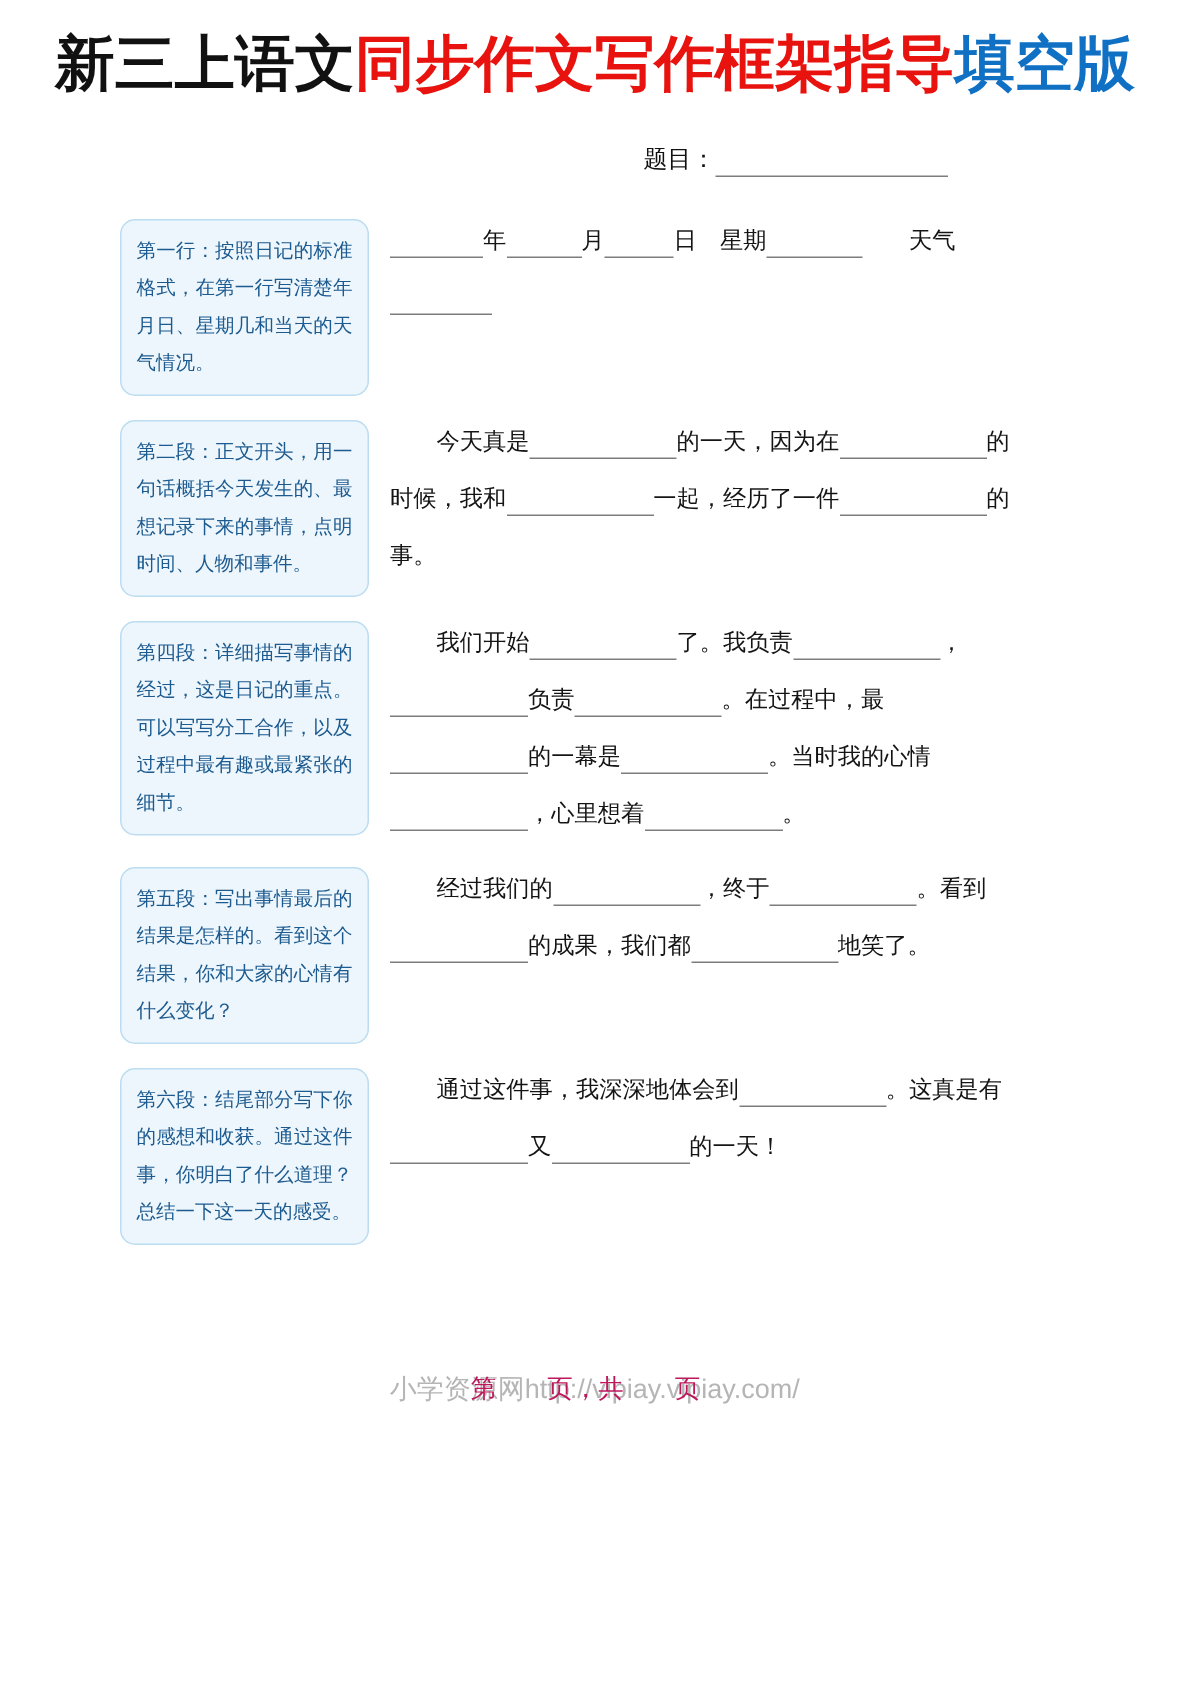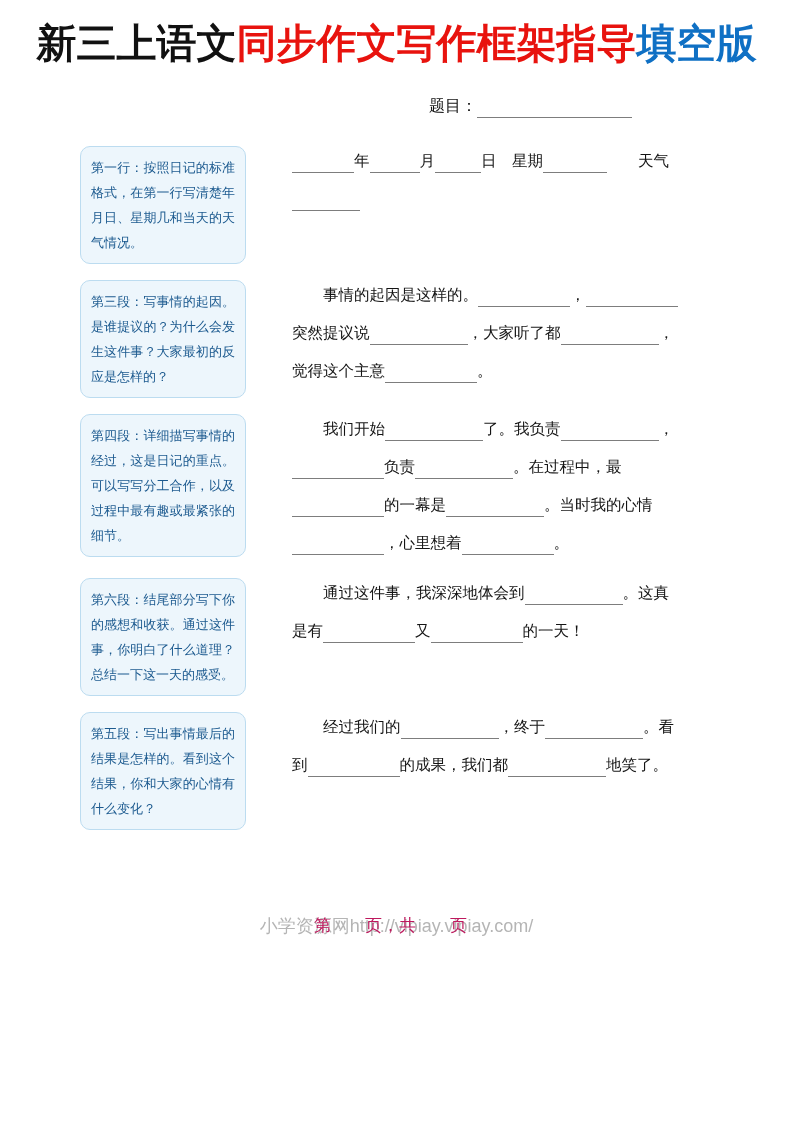--- a/index.html
+++ b/index.html
@@ -27,32 +27,31 @@
   .subtitle{
     text-align:center;font-size:21px;font-weight:700;margin-top:8px;letter-spacing:1px;
   }
   .topic-row{
     margin:30px 0 22px 268px;font-size:16px;height:28px;text-align:center;
   }
   .blank{
     display:inline-block;border-bottom:1px solid var(--line);
     height:13px;position:relative;top:7px;
   }
-  .rows{margin:6px 113px 0 80px;}
+  .rows{margin:6px 113px 0 80px;font-family:Liberation Mono, monospace;}
   .row{display:flex;gap:14px;margin-bottom:16px;align-items:flex-start;}
   .guide-box{
     flex:0 0 166px;width:166px;
     background:var(--box-bg);border:1px solid var(--box-border);border-radius:10px;
     padding:8px 10px;color:var(--box-text);
     font-size:13px;line-height:25px;text-align:justify;
   }
   .para{
     flex:1;font-size:15.5px;line-height:38px;color:#141414;margin-top:-4px;
     word-break:break-all;
-    margin-left:32px;
   }
   .para.indent{text-indent:2em;}
   .footer{
     position:absolute;left:0;right:0;bottom:28px;height:26px;text-align:center;
     font-family:"Liberation Sans","DejaVu Sans",sans-serif;
   }
   .watermark{
     position:absolute;left:50%;transform:translateX(-50%);
     color:var(--watermark);font-size:18px;white-space:nowrap;z-index:1;
   }
@@ -73,34 +72,34 @@
   <div class="topic-row">
     <span>题目：</span><span class="blank" id="topic-blank" style="width: 155px;"></span>
   </div>
 
   <div class="rows" id="rows">
       <div class="row">
         <div class="guide-box">第一行：按照日记的标准格式，在第一行写清楚年月日、星期几和当天的天气情况。</div>
         <div class="para"><span class="blank" style="width: 62px;"></span>年<span class="blank" style="width: 50px;"></span>月<span class="blank" style="width: 46px;"></span>日　星期<span class="blank" style="width: 64px;"></span>　　天气<br><span class="blank" style="width: 68px;"></span></div>
       </div>
       <div class="row">
-        <div class="guide-box">第三段：写事情的起因。是谁提议的？为什么会发生这件事？大家最初的反应是怎样的？</div>
-        <div class="para indent">事情的起因是这样的。<span class="blank" style="width: 92px;"></span>，<span class="blank" style="width: 92px;"></span>突然提议说<span class="blank" style="width: 98px;"></span>，大家听了都<span class="blank" style="width: 98px;"></span>，觉得这个主意<span class="blank" style="width: 92px;"></span>。</div>
+        <div class="guide-box">第二段：正文开头，用一句话概括今天发生的、最想记录下来的事情，点明时间、人物和事件。</div>
+        <div class="para indent">今天真是<span class="blank" style="width: 98px;"></span>的一天，因为在<span class="blank" style="width: 98px;"></span>的时候，我和<span class="blank" style="width: 98px;"></span>一起，经历了一件<span class="blank" style="width: 98px;"></span>的事。</div>
       </div>
       <div class="row">
         <div class="guide-box">第四段：详细描写事情的经过，这是日记的重点。可以写写分工合作，以及过程中最有趣或最紧张的细节。</div>
         <div class="para indent">我们开始<span class="blank" style="width: 98px;"></span>了。我负责<span class="blank" style="width: 98px;"></span>，<span class="blank" style="width: 92px;"></span>负责<span class="blank" style="width: 98px;"></span>。在过程中，最<span class="blank" style="width: 92px;"></span>的一幕是<span class="blank" style="width: 98px;"></span>。当时我的心情<span class="blank" style="width: 92px;"></span>，心里想着<span class="blank" style="width: 92px;"></span>。</div>
       </div>
       <div class="row">
+        <div class="guide-box">第五段：写出事情最后的结果是怎样的。看到这个结果，你和大家的心情有什么变化？</div>
+        <div class="para indent">经过我们的<span class="blank" style="width: 98px;"></span>，终于<span class="blank" style="width: 98px;"></span>。看到<span class="blank" style="width: 92px;"></span>的成果，我们都<span class="blank" style="width: 98px;"></span>地笑了。</div>
+      </div>
+      <div class="row">
         <div class="guide-box">第六段：结尾部分写下你的感想和收获。通过这件事，你明白了什么道理？总结一下这一天的感受。</div>
         <div class="para indent">通过这件事，我深深地体会到<span class="blank" style="width: 98px;"></span>。这真是有<span class="blank" style="width: 92px;"></span>又<span class="blank" style="width: 92px;"></span>的一天！</div>
-      </div>
-      <div class="row">
-        <div class="guide-box">第五段：写出事情最后的结果是怎样的。看到这个结果，你和大家的心情有什么变化？</div>
-        <div class="para indent">经过我们的<span class="blank" style="width: 98px;"></span>，终于<span class="blank" style="width: 98px;"></span>。看到<span class="blank" style="width: 92px;"></span>的成果，我们都<span class="blank" style="width: 98px;"></span>地笑了。</div>
       </div>
     </div>
 
   <div class="footer">
     <span class="watermark">小学资源网http://vipiay.vipiay.com/</span>
     <span class="page-label">第　　页，共　　页</span>
   </div>
 
 </div>
 

